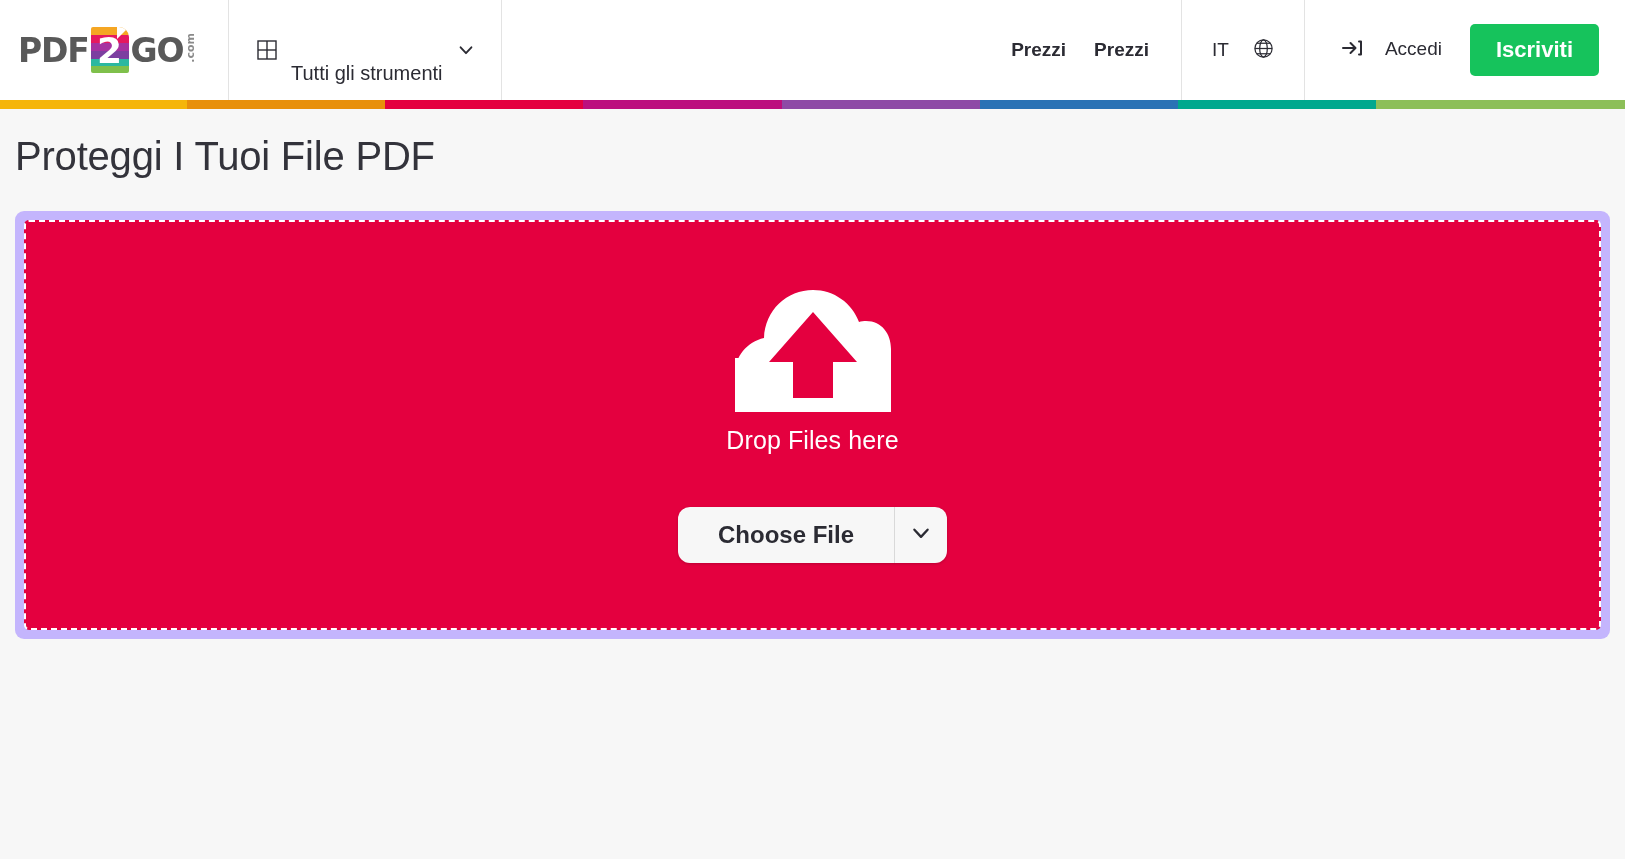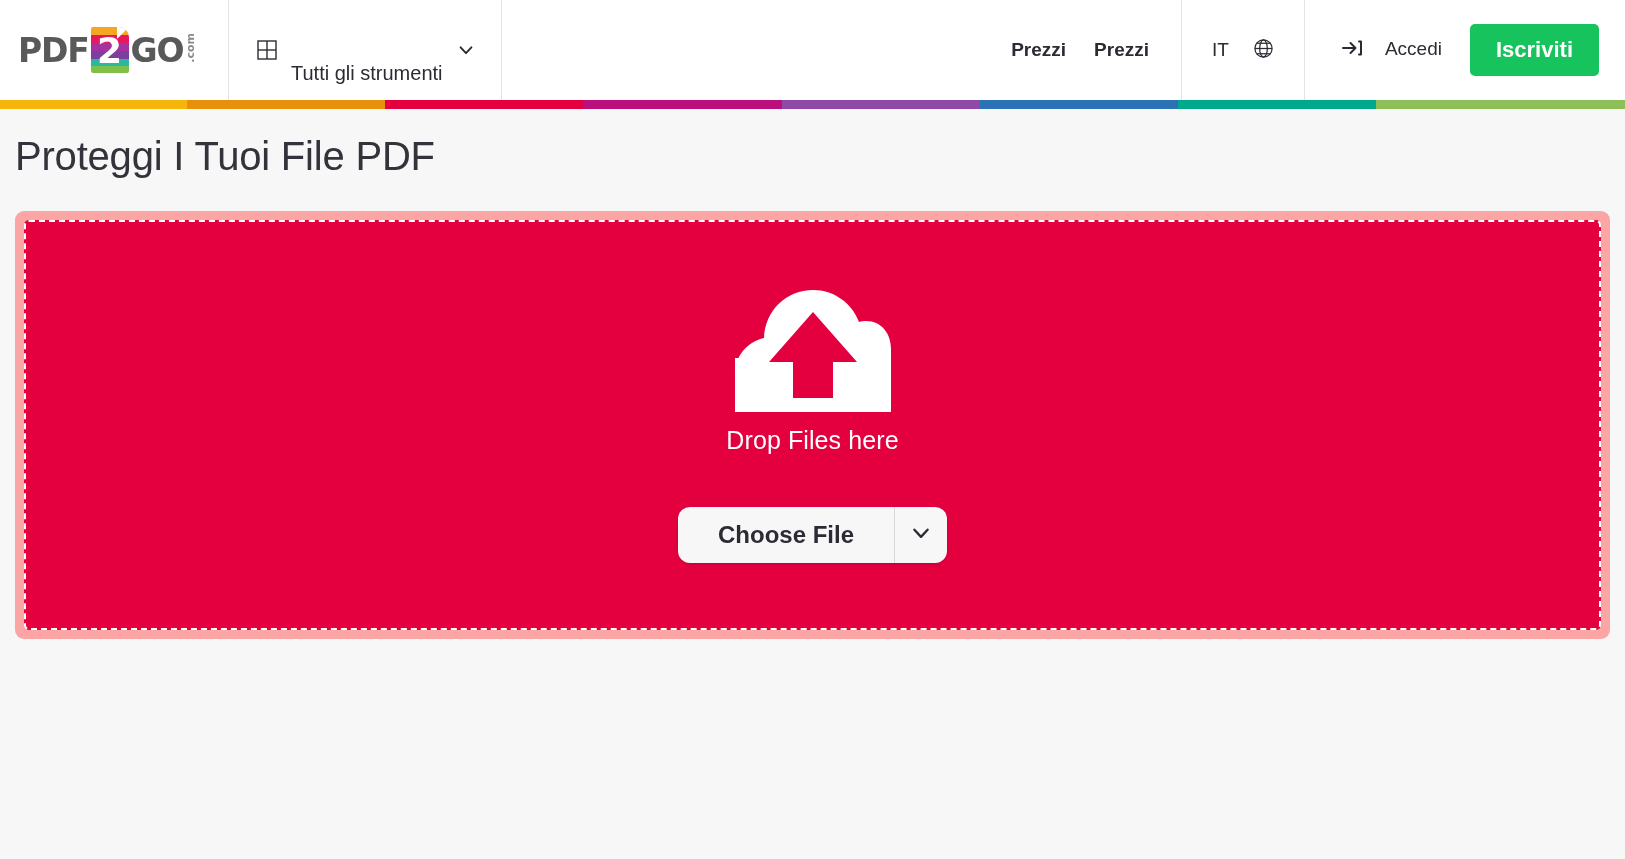--- a/index.html
+++ b/index.html
@@ -389,21 +389,21 @@
     <span style="background: rgb(142, 74, 166); width: 12.2%;"></span>
     <span style="background: rgb(42, 114, 181); width: 12.2%;"></span>
     <span style="background: rgb(0, 168, 142); width: 12.2%;"></span>
     <span style="background: rgb(140, 191, 88); width: 15.3%;"></span>
   </div>
 
 <div class="main">
 
   <h1 class="page-title">Proteggi I Tuoi File PDF</h1>
 
-  <div class="dropzone-outer" style="background: #fca5a5;">
+  <div class="dropzone-outer" style="background: #c4b5fd;">
     <div class="dropzone-inner" style="background: rgb(228, 0, 63);">
 
       <span>
         <svg class="cloud-icon" width="160" height="126" viewBox="0 0 160 126">
           <path fill="#ffffff" d="M43 124 C19 124 2 107 2 86 C2 68 14 54 31 50 C32 22 54 2 80 2 C101 2 119 15 126 34 C128 33 131 33 133 33 C149 33 158 46 158 61 C158 61 158 124 158 124 Z"></path>
           <path fill="#ffffff" d="M40 124 C40 124 158 124 158 124 C158 124 158 94 158 94 C158 94 40 94 40 94 Z"></path>
           <rect x="2" y="70" width="156" height="54" fill="#ffffff"></rect>
           <circle cx="43" cy="88" r="36" fill="#ffffff"></circle>
           <circle cx="118" cy="84" r="40" fill="#ffffff"></circle>
           <circle cx="80" cy="54" r="48" fill="#ffffff"></circle>

